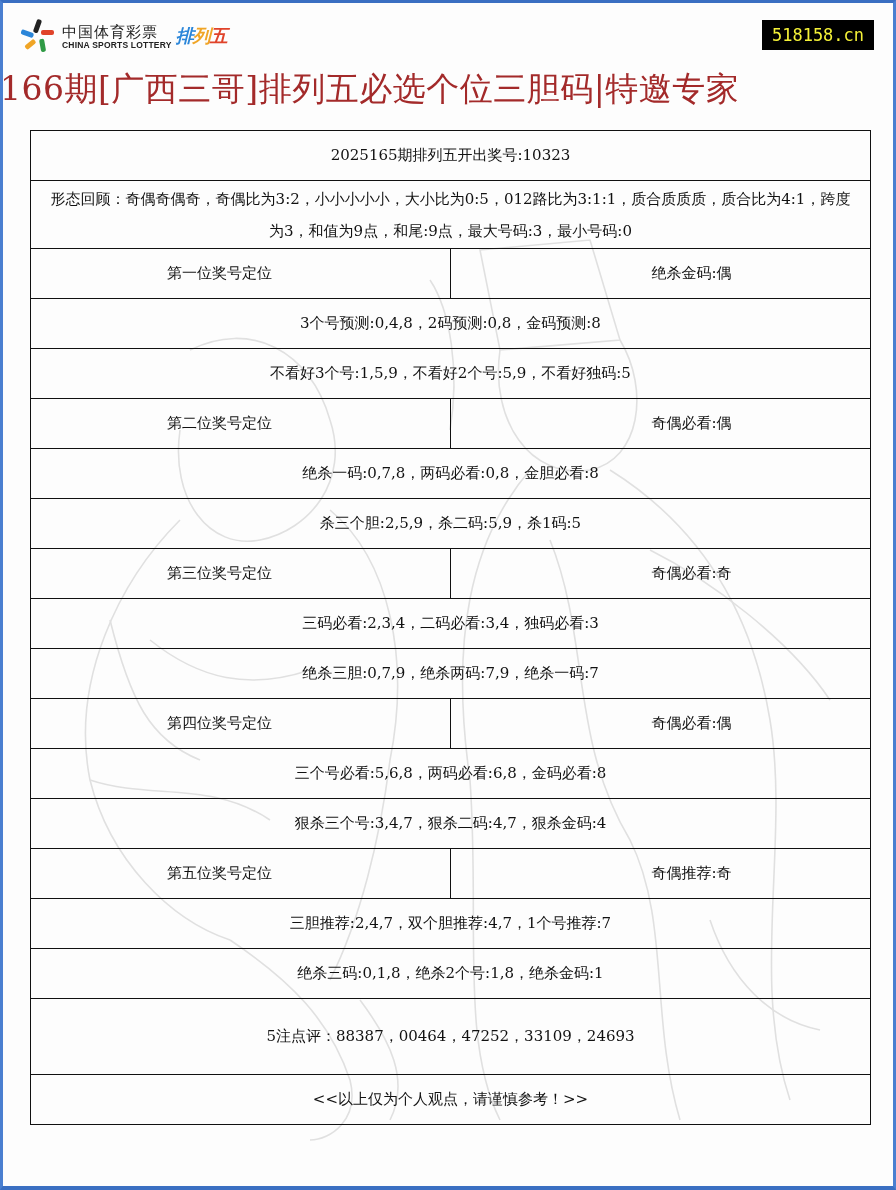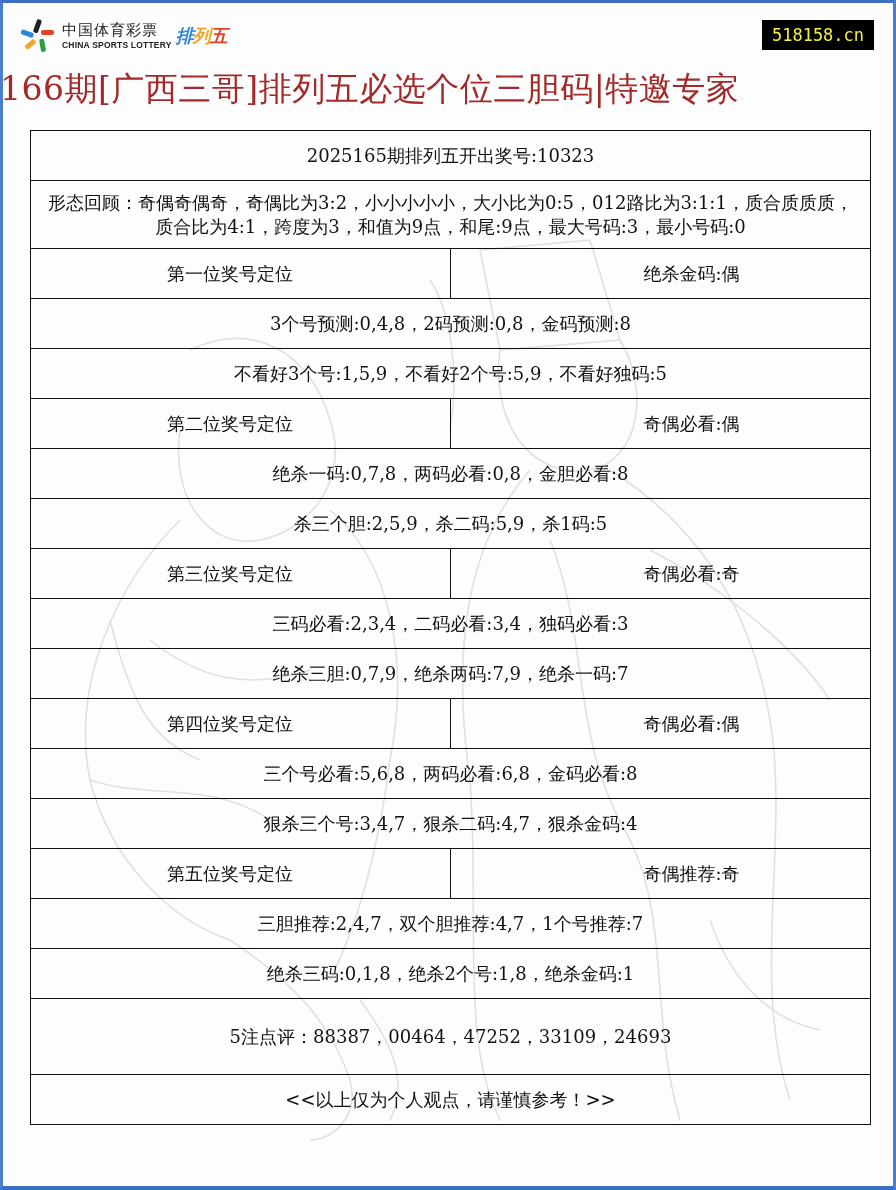--- a/index.html
+++ b/index.html
@@ -20,21 +20,21 @@
   
   .watermark {
     position: absolute; left: 30px; top: 220px; width: 840px; height: 930px;
     pointer-events: none; opacity: 0.55;
   }
   
   .logo { position: absolute; left: 18px; top: 16px; height: 40px; display: flex; align-items: center; }
   .logo-mark { width: 38px; height: 38px; position: relative; }
   .logo-text { margin-left: 6px; display: flex; flex-direction: column; justify-content: center; }
   .logo-cn {
-    font-family: Liberation Mono, monospace;
+    font-family: Liberation Sans, sans-serif;
     font-size: 15px; color: #222; letter-spacing: 1px; line-height: 17px;
   }
   .logo-en {
     font-family: "Liberation Sans", "DejaVu Sans", sans-serif;
     font-weight: bold; font-size: 8.5px; color: #222; line-height: 10px; letter-spacing: 0.2px;
   }
   .logo-pl5 {
     margin-left: 4px;
     font-family: "DejaVu Sans", "Liberation Sans", sans-serif;
     font-weight: bold; font-style: italic; font-size: 18px; line-height: 30px;
@@ -53,28 +53,28 @@
     position: absolute; left: 0; top: 64px; width: 714px; text-align: right;
     color: #a32a2a; font-size: 33px; line-height: 50px; letter-spacing: 0.5px;
     font-family: "DejaVu Serif", "Liberation Serif", serif;
     white-space: nowrap;
   }
   
   .tbl {
     position: absolute; left: 30px; top: 130px; width: 841px;
     border-collapse: collapse; table-layout: fixed;
     font-family: "DejaVu Serif", "Liberation Serif", serif;
-    font-size: 18px; color: #111; background: transparent;
+    font-size: 15px; color: #111; background: transparent;
   }
   .tbl td {
     border: 1.5px solid #111; text-align: center; vertical-align: middle;
     padding: 0 8px; background: transparent;
   }
   .row-std td { height: 49px; }
-  .row-review td { height: 67px; line-height: 24px; padding: 0 17px; }
+  .row-review td { height: 67px; line-height: 32px; padding: 0 17px; }
   .row-tall td { height: 75px; }
   .col-left { width: 404px; text-align: left !important; padding-left: 136px !important; }
   .col-right { padding-left: 70px !important; }
 </style>
 </head>
 <body>
 
 <div class="frame"></div>
 
 <svg class="watermark" viewBox="0 0 840 930" fill="none" stroke="#c9c9c9" stroke-width="1.6">

